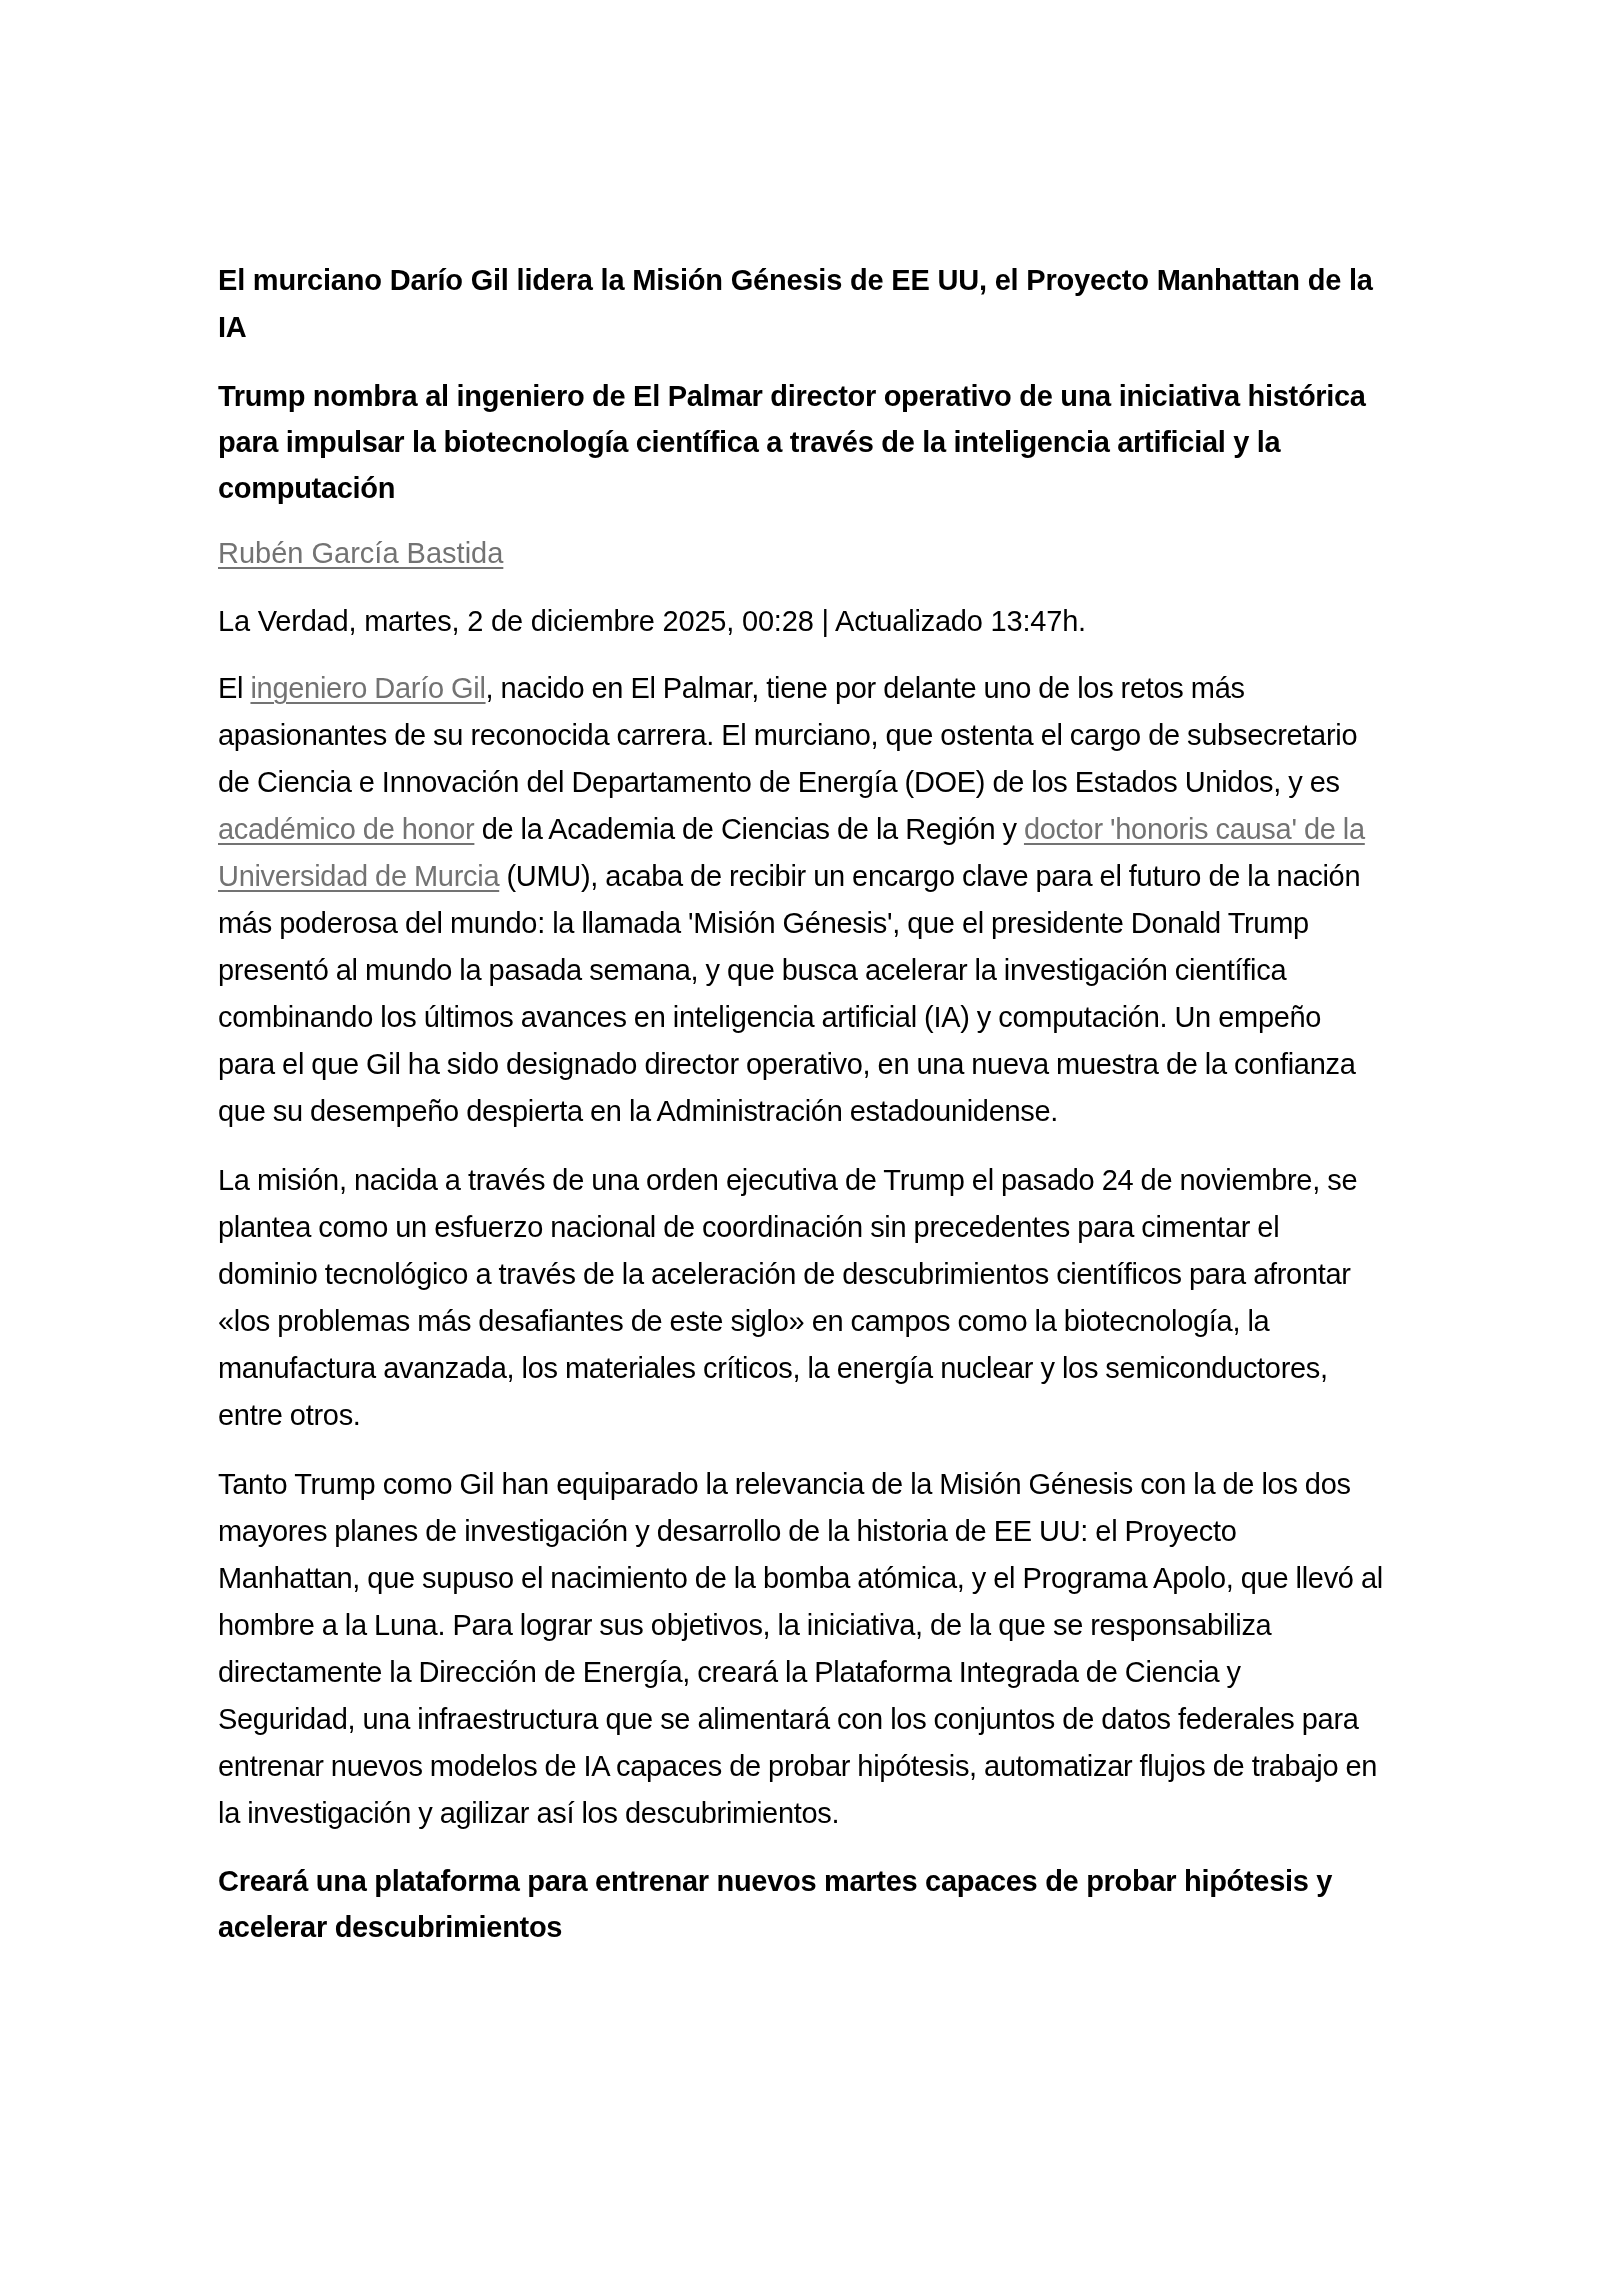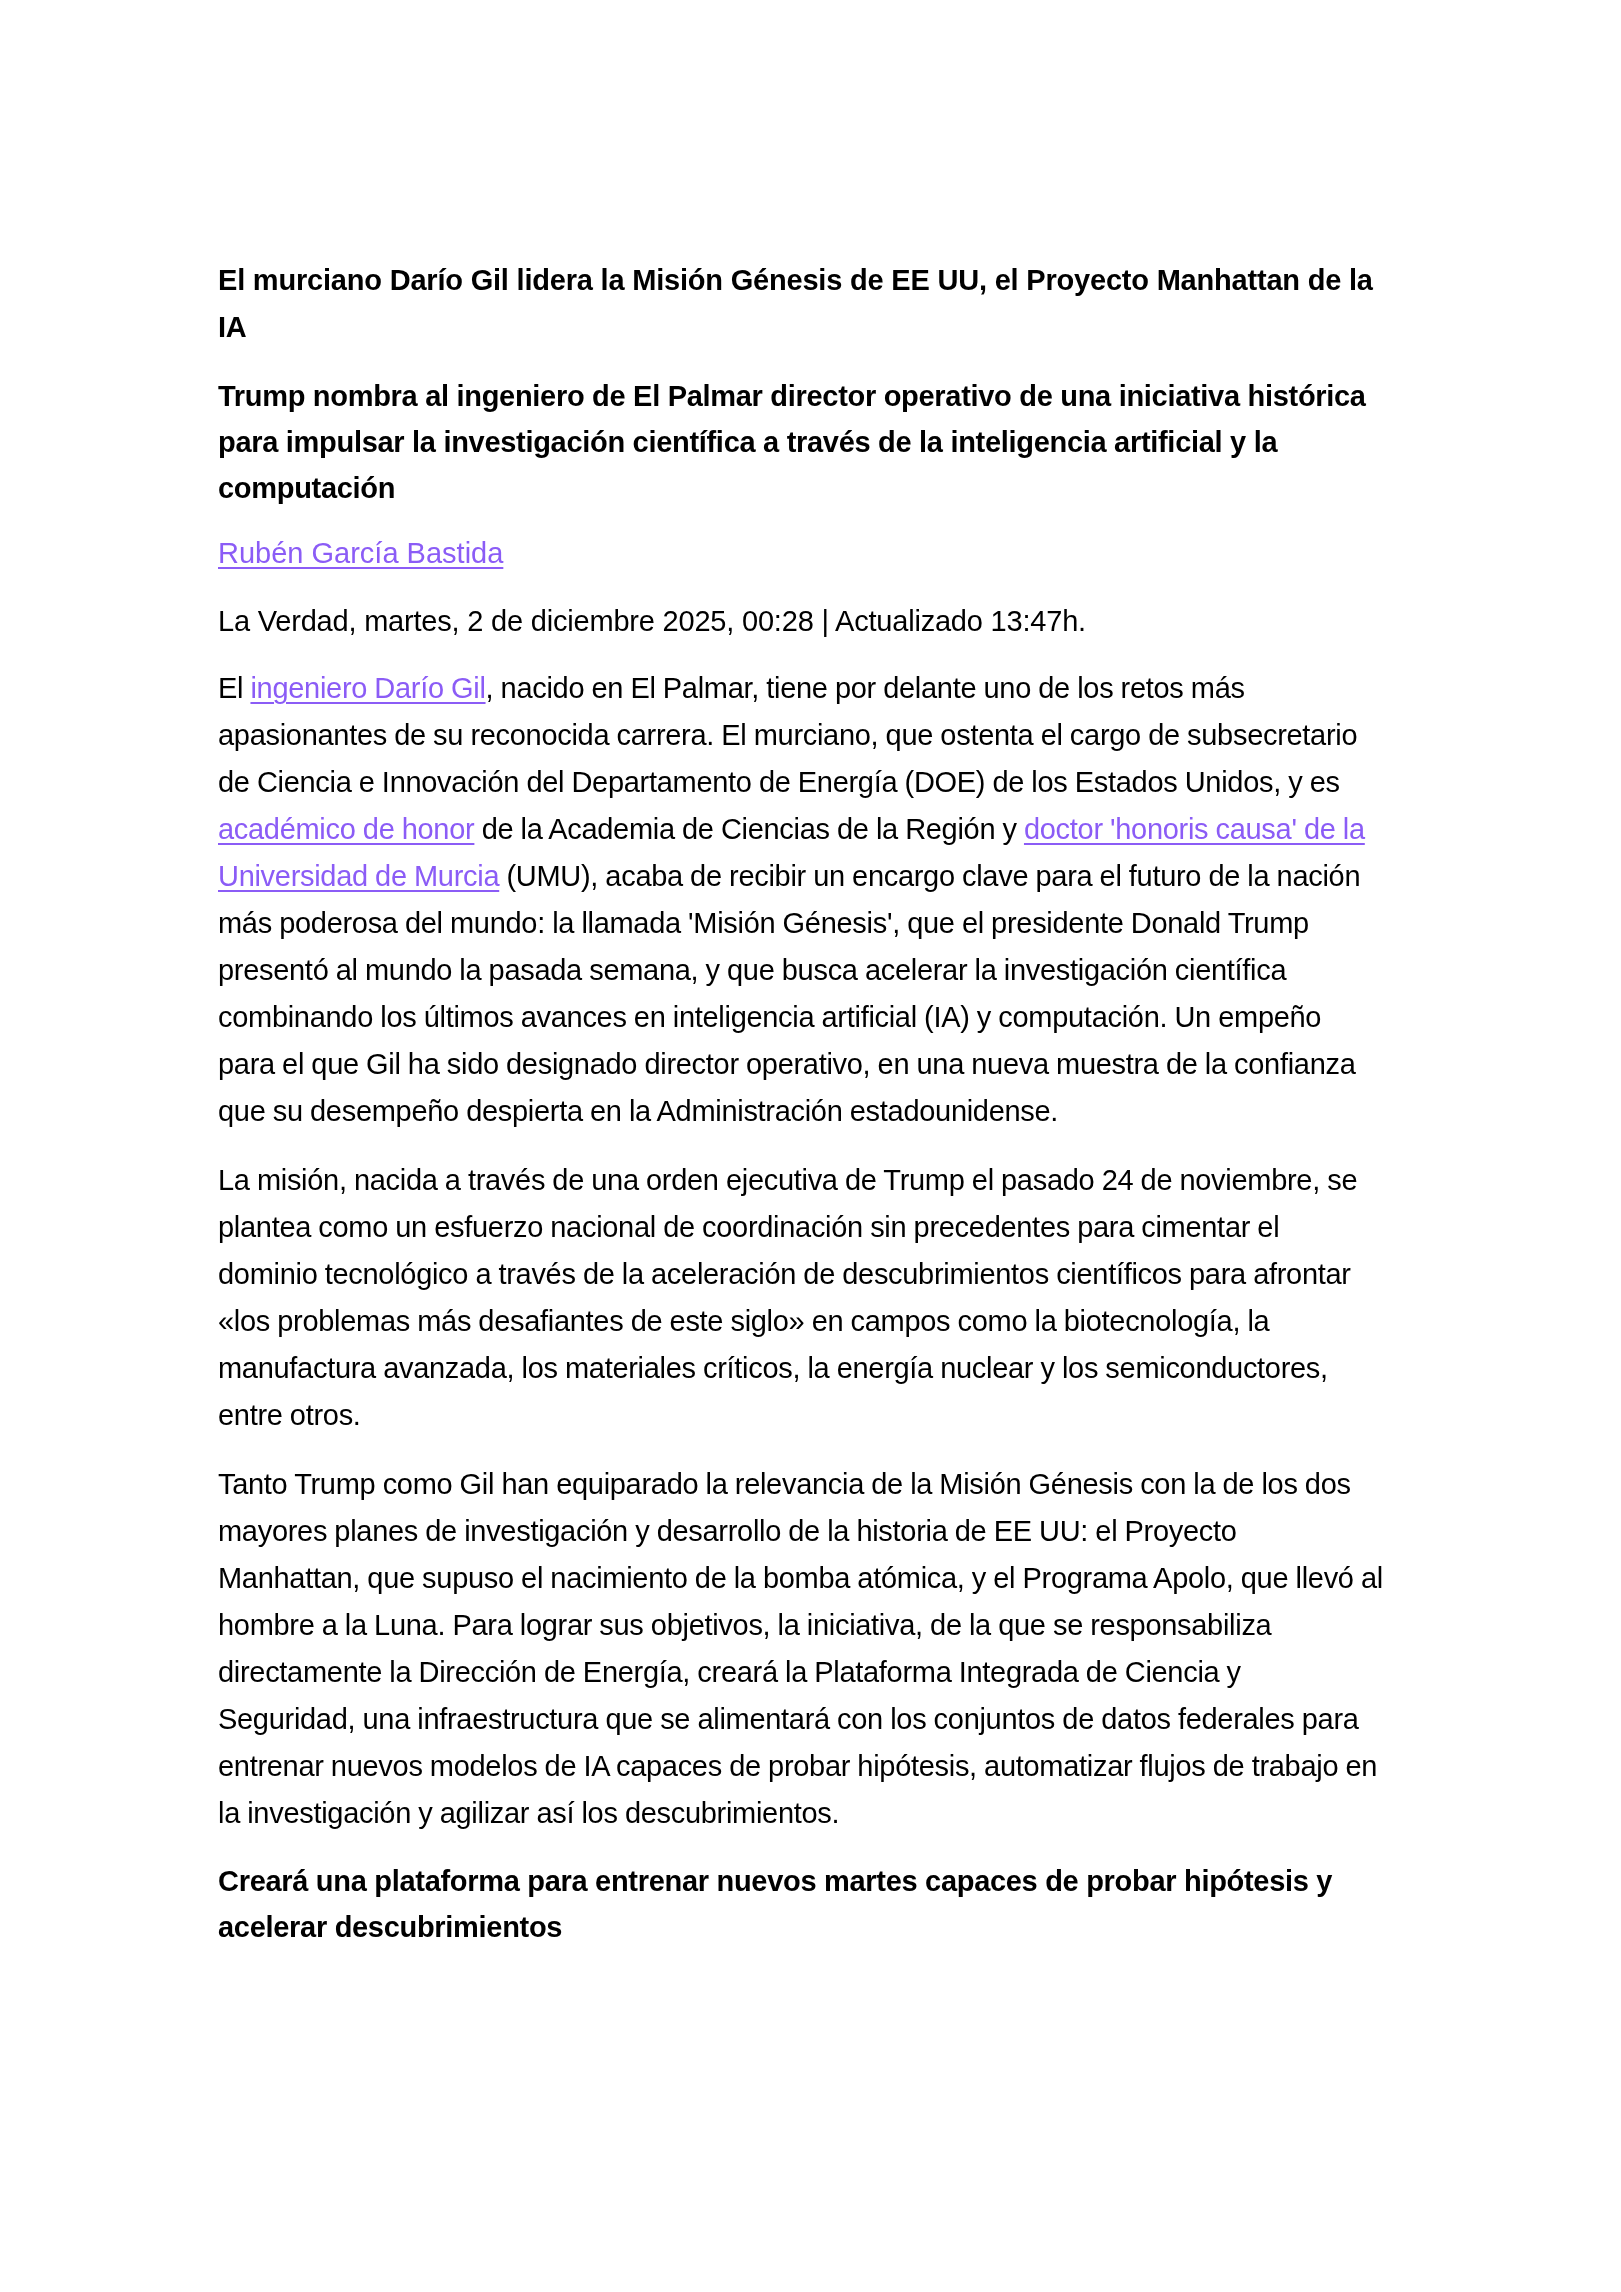--- a/index.html
+++ b/index.html
@@ -5,28 +5,28 @@
   html, body { margin: 0; padding: 0; background: #ffffff; }
   body { width: 1621px; height: 2293px; position: relative; overflow: hidden;
          font-family: "Liberation Sans", sans-serif; color: #000; }
   .page { position: absolute; left: 218px; top: 257px; width: 1166px; }
   .title { font-size: 29px; font-weight: bold; line-height: 47px; margin: 0 0 21.6px 0; letter-spacing: -0.2px; }
   .subtitle { font-size: 29px; font-weight: bold; line-height: 46px; margin: 0 0 19.6px 0; letter-spacing: -0.3px; }
   .author { font-size: 29px; line-height: 46px; margin: 0 0 21.6px 0; }
   .meta { font-size: 29px; line-height: 46px; margin: 0 0 21.6px 0; letter-spacing: -0.2px; }
   p.body { font-size: 29px; line-height: 47px; margin: 0 0 21.6px 0; letter-spacing: -0.3px; word-spacing: -0.5px; }
   .section { font-size: 29px; font-weight: bold; line-height: 46px; margin: 0; letter-spacing: -0.3px; }
-  a.link { color: #8b5cf6; text-decoration: underline; text-decoration-thickness: 2px; text-underline-offset: 3.9px; }
+  a.link { color: #737373; text-decoration: underline; text-decoration-thickness: 2px; text-underline-offset: 3.9px; }
 </style>
 </head>
 <body>
 
 <div class="page">
   <div class="title">El murciano Darío Gil lidera la Misión Génesis de EE UU, el Proyecto Manhattan de la IA</div>
-  <div class="subtitle">Trump nombra al ingeniero de El Palmar director operativo de una iniciativa histórica para impulsar la investigación científica a través de la inteligencia artificial y la computación</div>
+  <div class="subtitle">Trump nombra al ingeniero de El Palmar director operativo de una iniciativa histórica para impulsar la biotecnología científica a través de la inteligencia artificial y la computación</div>
   <div class="author">
     <a class="link">Rubén García Bastida</a>
   </div>
   <div class="meta">La Verdad, martes, 2 de diciembre 2025, 00:28 | Actualizado 13:47h.</div>
 
   <p class="body"><span>El </span><a class="link">ingeniero Darío Gil</a><span>, nacido en El Palmar, tiene por delante uno de los retos más apasionantes de su reconocida carrera. El murciano, que ostenta el cargo de subsecretario de Ciencia e Innovación del Departamento de Energía (DOE) de los Estados Unidos, y es </span><a class="link">académico de honor</a><span> de la Academia de Ciencias de la Región y </span><a class="link">doctor 'honoris causa' de la Universidad de Murcia</a><span> (UMU), acaba de recibir un encargo clave para el futuro de la nación más poderosa del mundo: la llamada 'Misión Génesis', que el presidente Donald Trump presentó al mundo la pasada semana, y que busca acelerar la investigación científica combinando los últimos avances en inteligencia artificial (IA) y computación. Un empeño para el que Gil ha sido designado director operativo, en una nueva muestra de la confianza que su desempeño despierta en la Administración estadounidense.</span></p>
 
   <p class="body">La misión, nacida a través de una orden ejecutiva de Trump el pasado 24 de noviembre, se plantea como un esfuerzo nacional de coordinación sin precedentes para cimentar el dominio tecnológico a través de la aceleración de descubrimientos científicos para afrontar «los problemas más desafiantes de este siglo» en campos como la biotecnología, la manufactura avanzada, los materiales críticos, la energía nuclear y los semiconductores, entre otros.</p>
 
   <p class="body">Tanto Trump como Gil han equiparado la relevancia de la Misión Génesis con la de los dos mayores planes de investigación y desarrollo de la historia de EE UU: el Proyecto Manhattan, que supuso el nacimiento de la bomba atómica, y el Programa Apolo, que llevó al hombre a la Luna. Para lograr sus objetivos, la iniciativa, de la que se responsabiliza directamente la Dirección de Energía, creará la Plataforma Integrada de Ciencia y Seguridad, una infraestructura que se alimentará con los conjuntos de datos federales para entrenar nuevos modelos de IA capaces de probar hipótesis, automatizar flujos de trabajo en la investigación y agilizar así los descubrimientos.</p>

